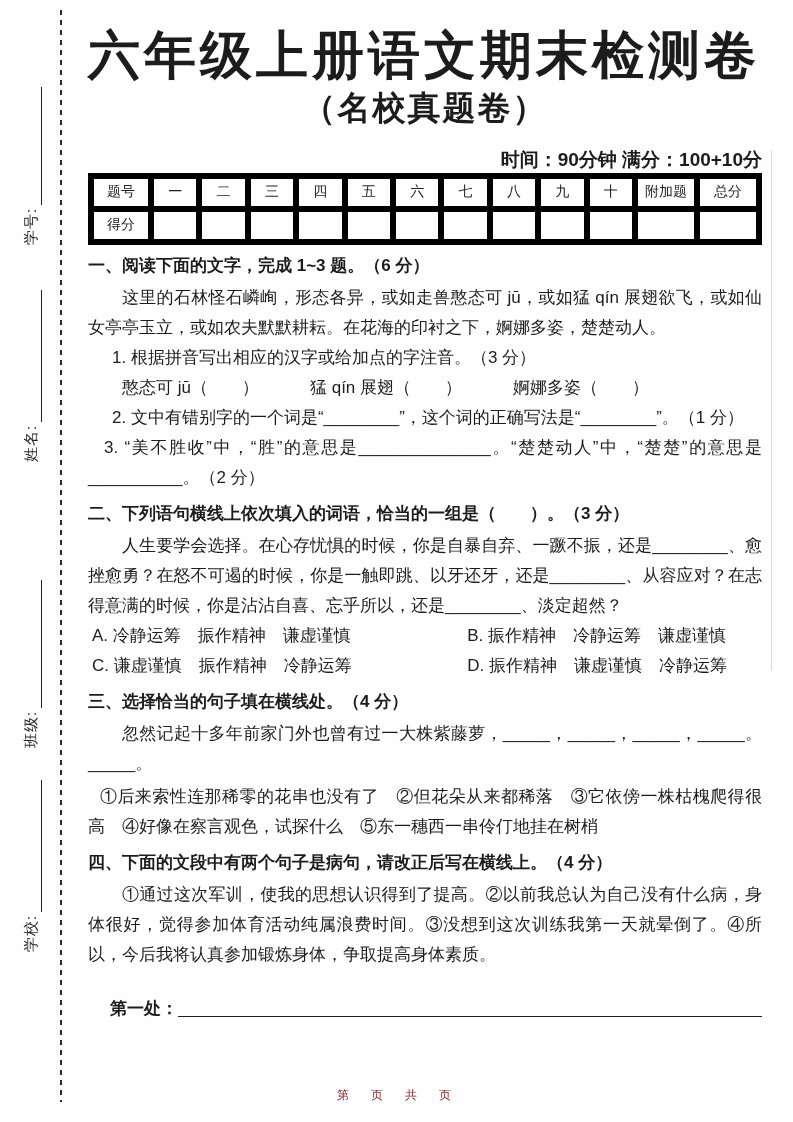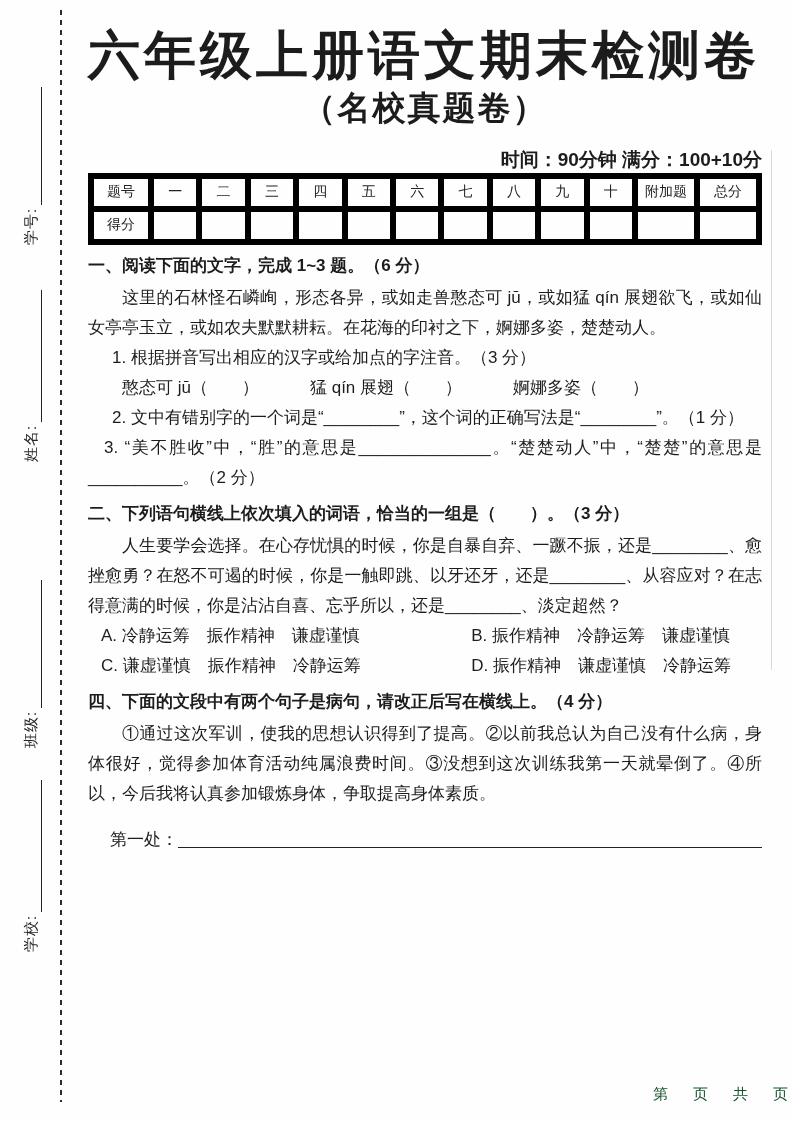--- a/index.html
+++ b/index.html
@@ -45,30 +45,30 @@
   }
   table.score .col-first { width:54px; }
   table.score .col-wide  { width:56px; }
 
   .body-text { font-size:17px; line-height:30px; }
   .sec-heading { font-weight:700; margin-top:6px; }
   .passage { text-indent:2em; text-align:justify; margin-top:2px; }
   .q { margin-left:24px; }
   .q-items { margin-left:34px; }
   .q-hang { text-indent:16px; text-align:justify; }
-  .opt-row { display:flex; margin-left:13px; }
+  .opt-row { display:flex; margin-left:4px; }
   .opt-left { width:56%; }
   .s3-options { text-indent:12px; text-align:justify; margin-top:3px; }
 
-  .answer-row { display:flex; margin:16px 0 0 22px; }
+  .answer-row { display:flex; margin:24px 0 0 22px;font-weight:bold; }
   .answer-fill { flex:1; border-bottom:1.5px solid #222; margin-bottom:7px; }
 
   .footer {
     position:absolute; left:0; right:0; bottom:18px;
-    text-align:right; font-size:15px; letter-spacing:5px; color:#14532d;
+    text-align:center; font-size:12px; letter-spacing:5px; color:#7f1d1d;
   }
 </style>
 </head>
 <body>
 
 <div class="page">
 
   <div class="cut-line"></div>
   <div class="right-edge"></div>
 
@@ -147,20 +147,25 @@
         <div class="opt-row">
           <span class="opt-left">A. 冷静运筹　振作精神　谦虚谨慎</span>
           <span>B. 振作精神　冷静运筹　谦虚谨慎</span>
         </div>
         <div class="opt-row">
           <span class="opt-left">C. 谦虚谨慎　振作精神　冷静运筹</span>
           <span>D. 振作精神　谦虚谨慎　冷静运筹</span>
         </div>
       </div>
 
+      <div>
+        <div class="sec-heading">三、选择恰当的句子填在横线处。（4 分）</div>
+        <div class="passage">忽然记起十多年前家门外也曾有过一大株紫藤萝，_____，_____，_____，_____。_____。</div>
+        <div class="s3-options">①后来索性连那稀零的花串也没有了　②但花朵从来都稀落　③它依傍一株枯槐爬得很高　④好像在察言观色，试探什么　⑤东一穗西一串伶仃地挂在树梢</div>
+      </div>
 
       <div>
         <div class="sec-heading">四、下面的文段中有两个句子是病句，请改正后写在横线上。（4 分）</div>
         <div class="passage">①通过这次军训，使我的思想认识得到了提高。②以前我总认为自己没有什么病，身体很好，觉得参加体育活动纯属浪费时间。③没想到这次训练我第一天就晕倒了。④所以，今后我将认真参加锻炼身体，争取提高身体素质。</div>
         <div class="answer-row">
           <span>第一处：</span>
           <span class="answer-fill"></span>
         </div>
       </div>
 

